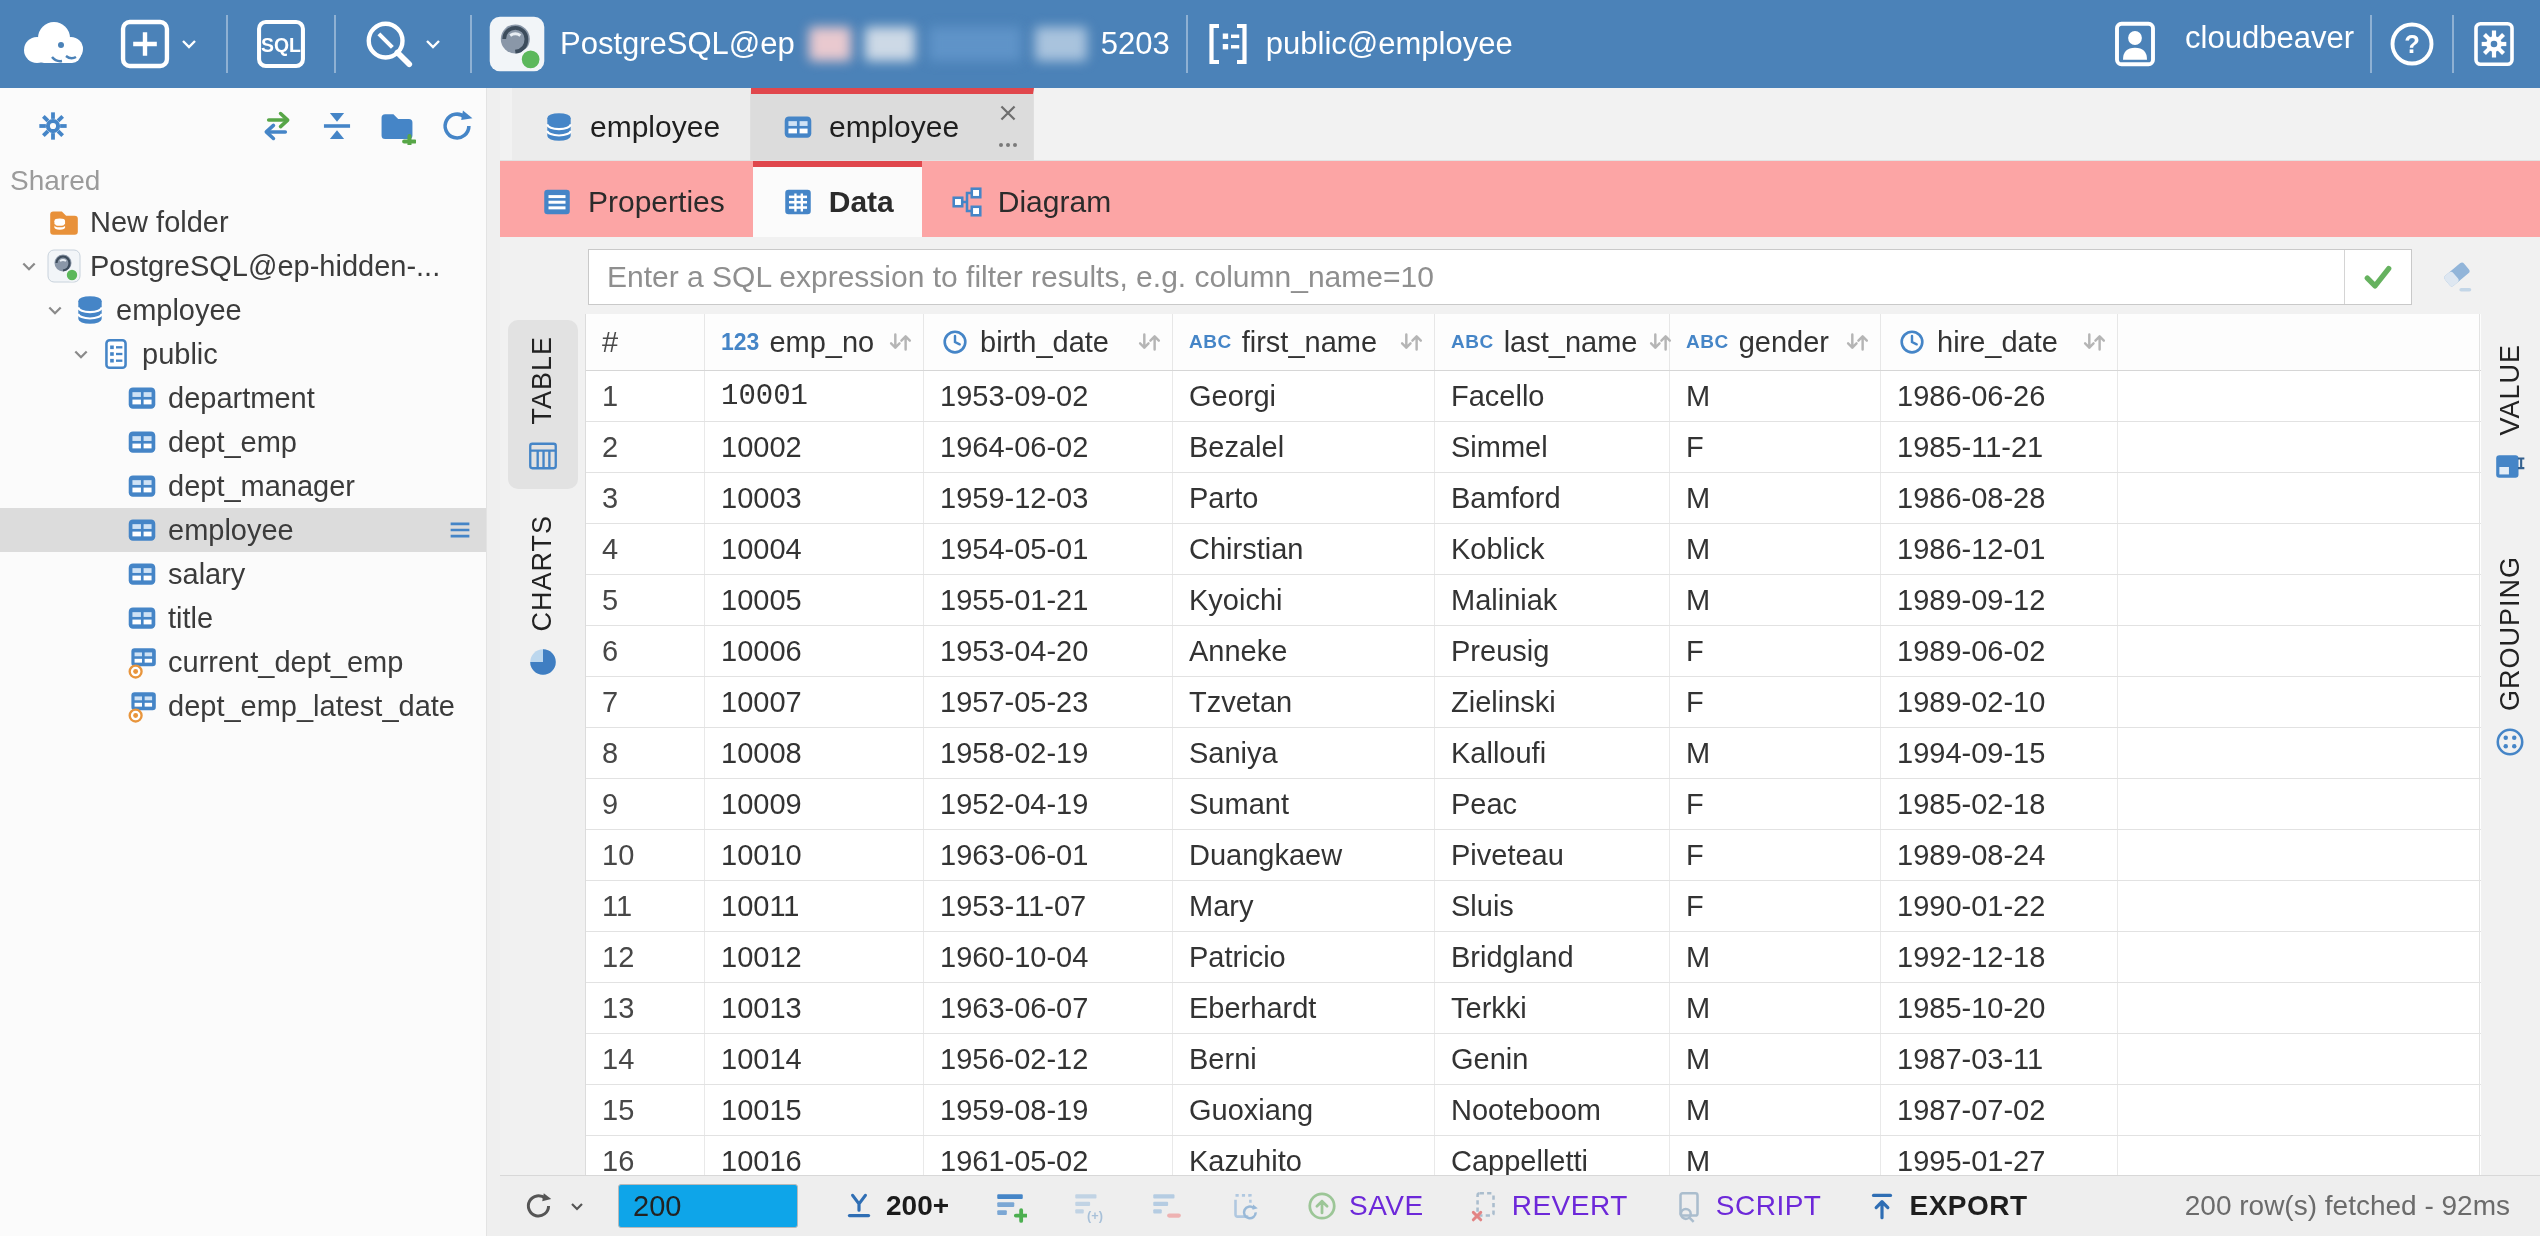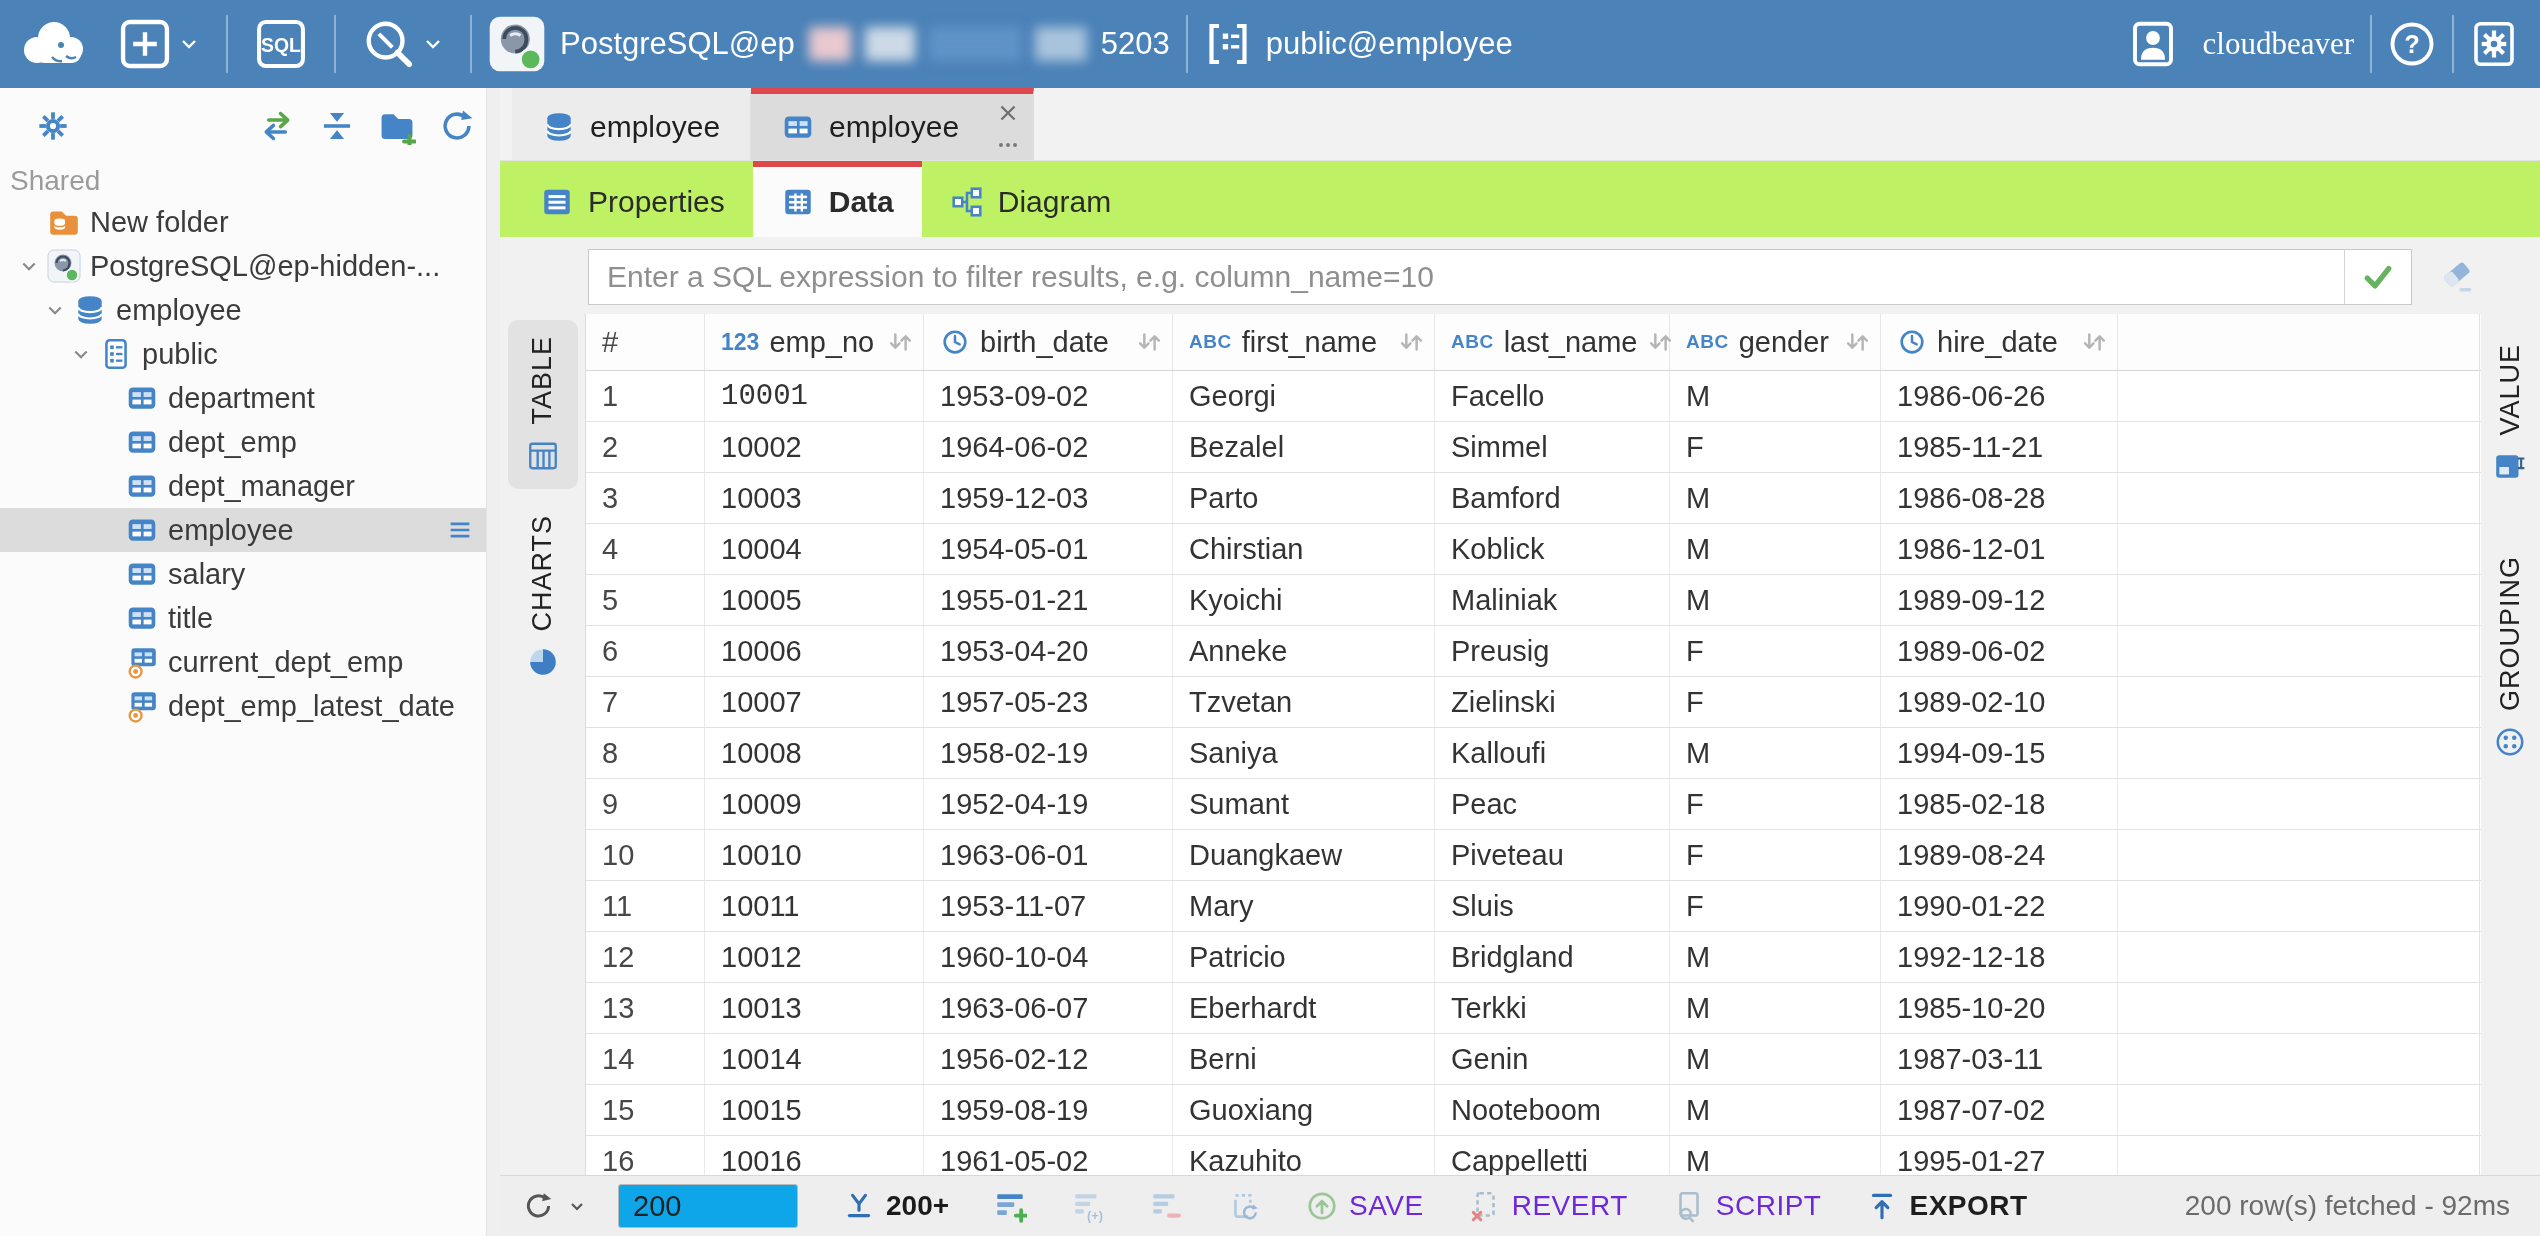--- a/index.html
+++ b/index.html
@@ -12,21 +12,21 @@
 
   
   .topbar{position:absolute;left:0;top:0;width:2540px;height:88px;background:#4b82b8;display:flex;align-items:center;color:#fff;font-size:31px;}
   .topbar .vdiv{width:2px;height:58px;background:rgba(255,255,255,.38);margin:0 16px;flex:none;}
   .tb-btn{display:flex;align-items:center;gap:6px;padding:0 10px;cursor:pointer;}
   .tb-logo{margin:0 14px 0 16px;}
   .conn{display:flex;align-items:center;gap:14px;}
   .censor{display:inline-block;height:34px;filter:blur(6px);border-radius:4px;}
   .schema-sel{display:flex;align-items:center;gap:14px;}
   .tb-right{margin-left:auto;display:flex;align-items:center;}
-  .tb-user{display:flex;align-items:center;gap:26px;font-family:Liberation Serif, serif;}
+  .tb-user{display:flex;gap:26px;}
 
   
   .sidebar{position:absolute;left:0;top:88px;width:500px;bottom:0;background:#fbfbfb;border-right:1px solid #dedede;}
   .sidebar .track{position:absolute;right:0;top:0;bottom:0;width:13px;background:#efefef;border-left:1px solid #e3e3e3;}
   .side-toolbar{height:64px;display:flex;align-items:center;padding:6px 24px 0 12px;}
   .side-toolbar .grow{flex:1;}
   .side-toolbar .icon{margin-left:22px;cursor:pointer;}
   .shared-label{height:42px;line-height:46px;padding-left:10px;color:#9b9b9b;font-size:28px;}
   .tree-row{height:44px;display:flex;align-items:center;font-size:29px;color:#3b3b3b;cursor:pointer;position:relative;}
   .tree-row.selected{background:#dcdcdc;}
@@ -35,21 +35,21 @@
   .tree-label{white-space:nowrap;}
   .row-menu{position:absolute;right:16px;}
 
   
   .main{position:absolute;left:500px;top:88px;right:0;bottom:0;}
   .tabstrip{height:72px;background:#f2f2f2;display:flex;align-items:stretch;padding-left:12px;border-bottom:1px solid #e2e2e2;}
   .etab{display:flex;align-items:center;gap:14px;padding:0 30px;font-size:30px;color:#1f1f1f;border-top:6px solid transparent;cursor:pointer;background:#ececec;border-right:1px solid #dfdfdf;}
   .etab.active{background:#dcdcdc;border-top-color:#e0474c;position:relative;padding-right:74px;}
   .etab .close{position:absolute;top:4px;right:10px;}
   .etab .more{position:absolute;bottom:2px;right:12px;}
-  .subtabs{height:76px;background:#bef264;display:flex;align-items:stretch;padding-left:12px;}
+  .subtabs{height:76px;background:#fca5a5;display:flex;align-items:stretch;padding-left:12px;}
   .stab{display:flex;align-items:center;gap:14px;padding:0 28px;font-size:30px;color:#2b2b2b;border-top:6px solid transparent;cursor:pointer;}
   .stab.active{background:#fbfbfb;border-top-color:#e0474c;font-weight:bold;}
   .filterrow{height:78px;background:#f1f1f1;position:relative;}
   .filterbox{position:absolute;left:88px;top:12px;width:1822px;height:54px;background:#fff;border:1px solid #c9c9c9;display:flex;align-items:stretch;}
   .filterbox input{flex:1;border:none;outline:none;font-size:30px;padding:0 18px;color:#333;font-family:"Liberation Sans",sans-serif;background:transparent;}
   .filterbox input::placeholder{color:#8f8f8f;}
   .filter-apply{width:66px;border-left:1px solid #d4d4d4;display:flex;align-items:center;justify-content:center;cursor:pointer;}
   .filter-clear{position:absolute;left:1938px;top:20px;opacity:.55;cursor:pointer;}
 
   .content{position:absolute;left:0;top:226px;right:0;bottom:60px;background:#f1f1f1;}

